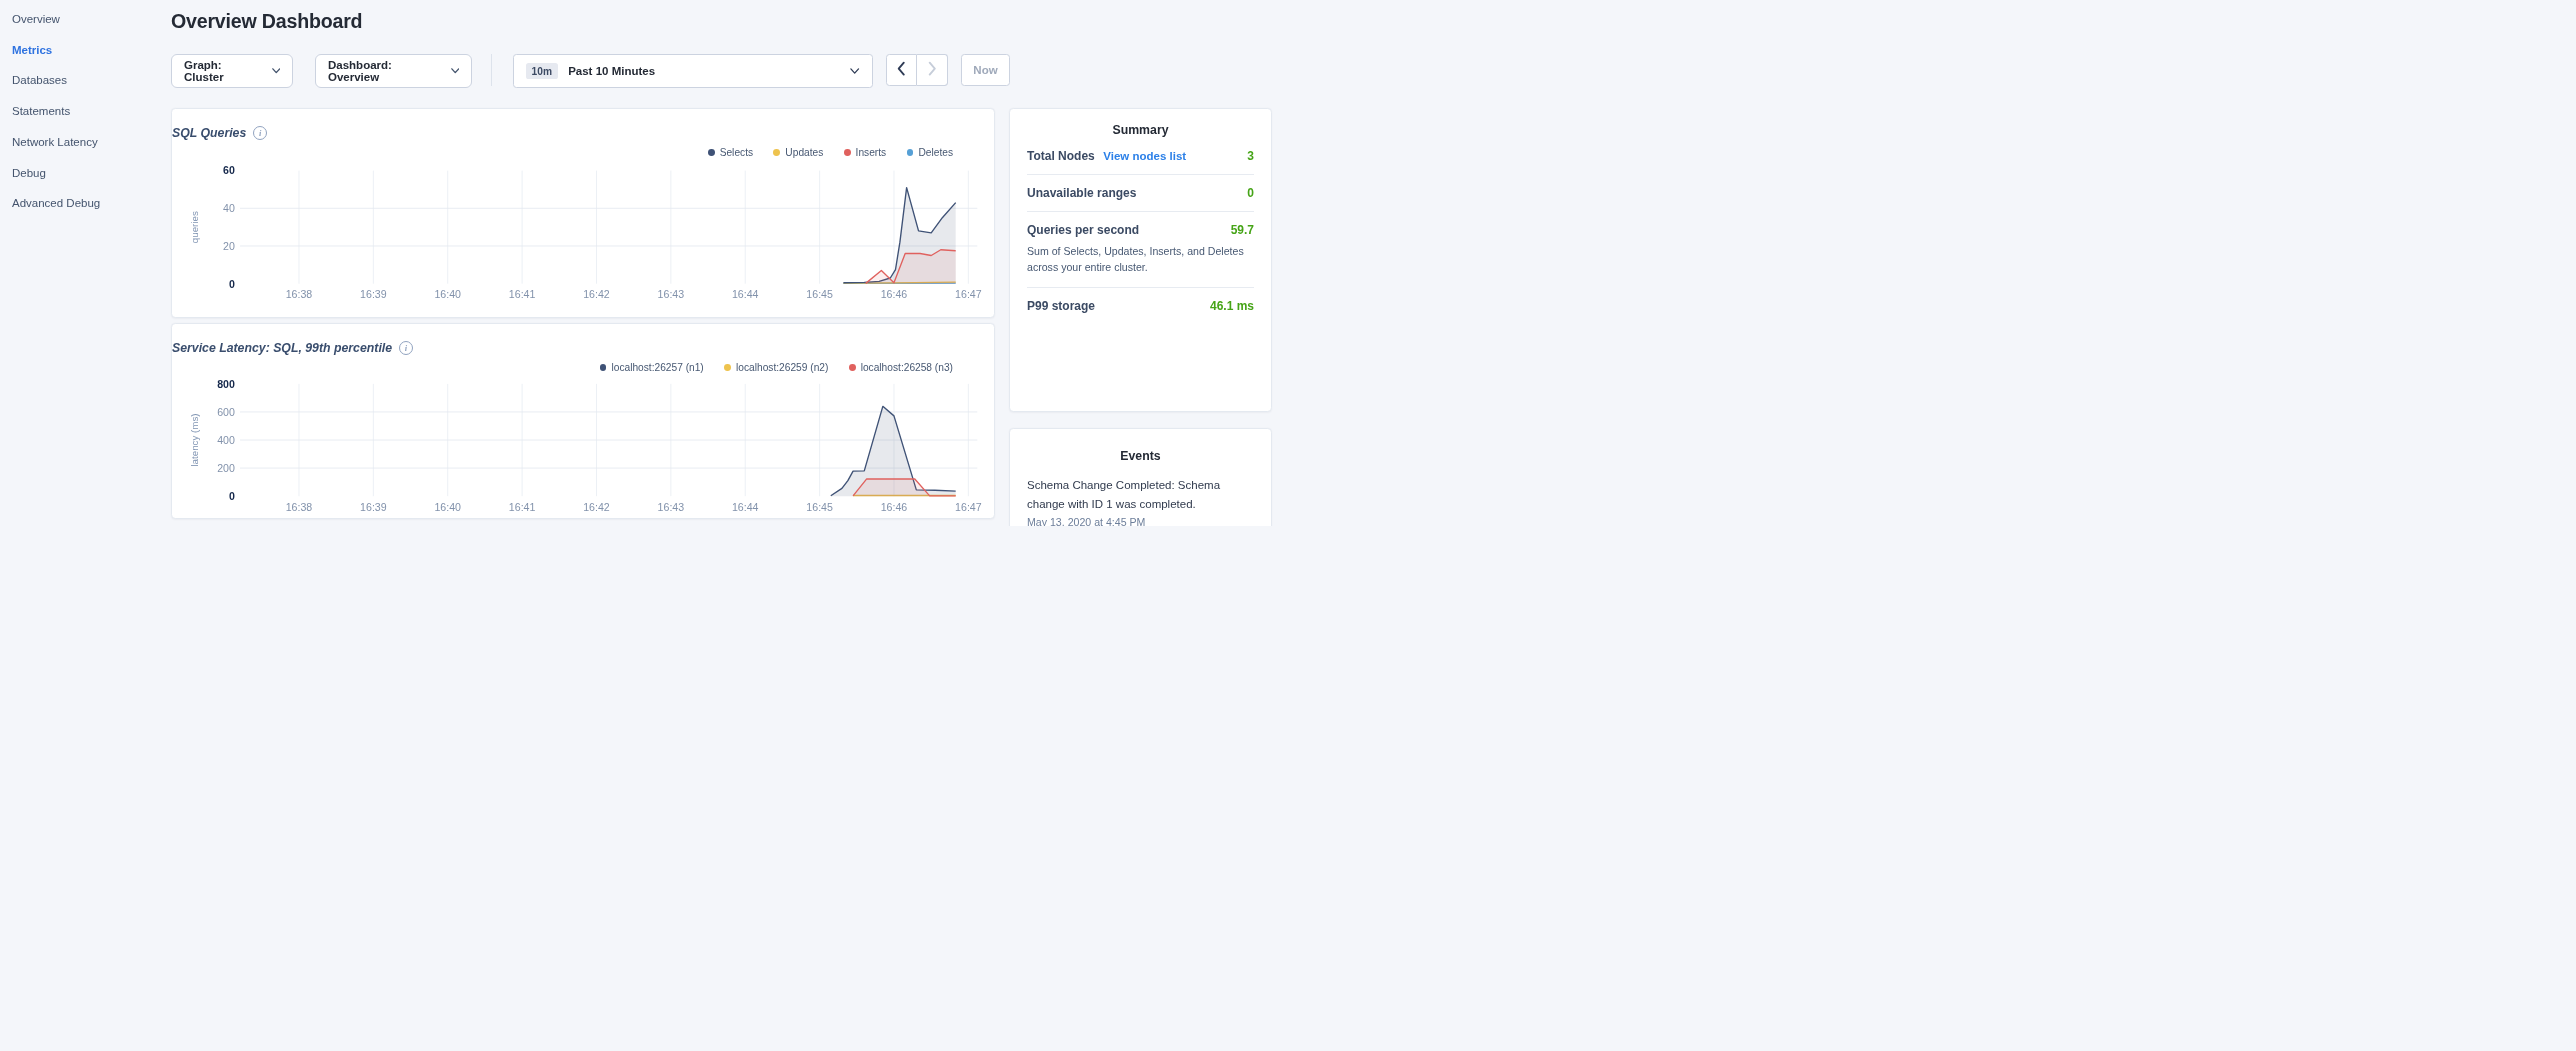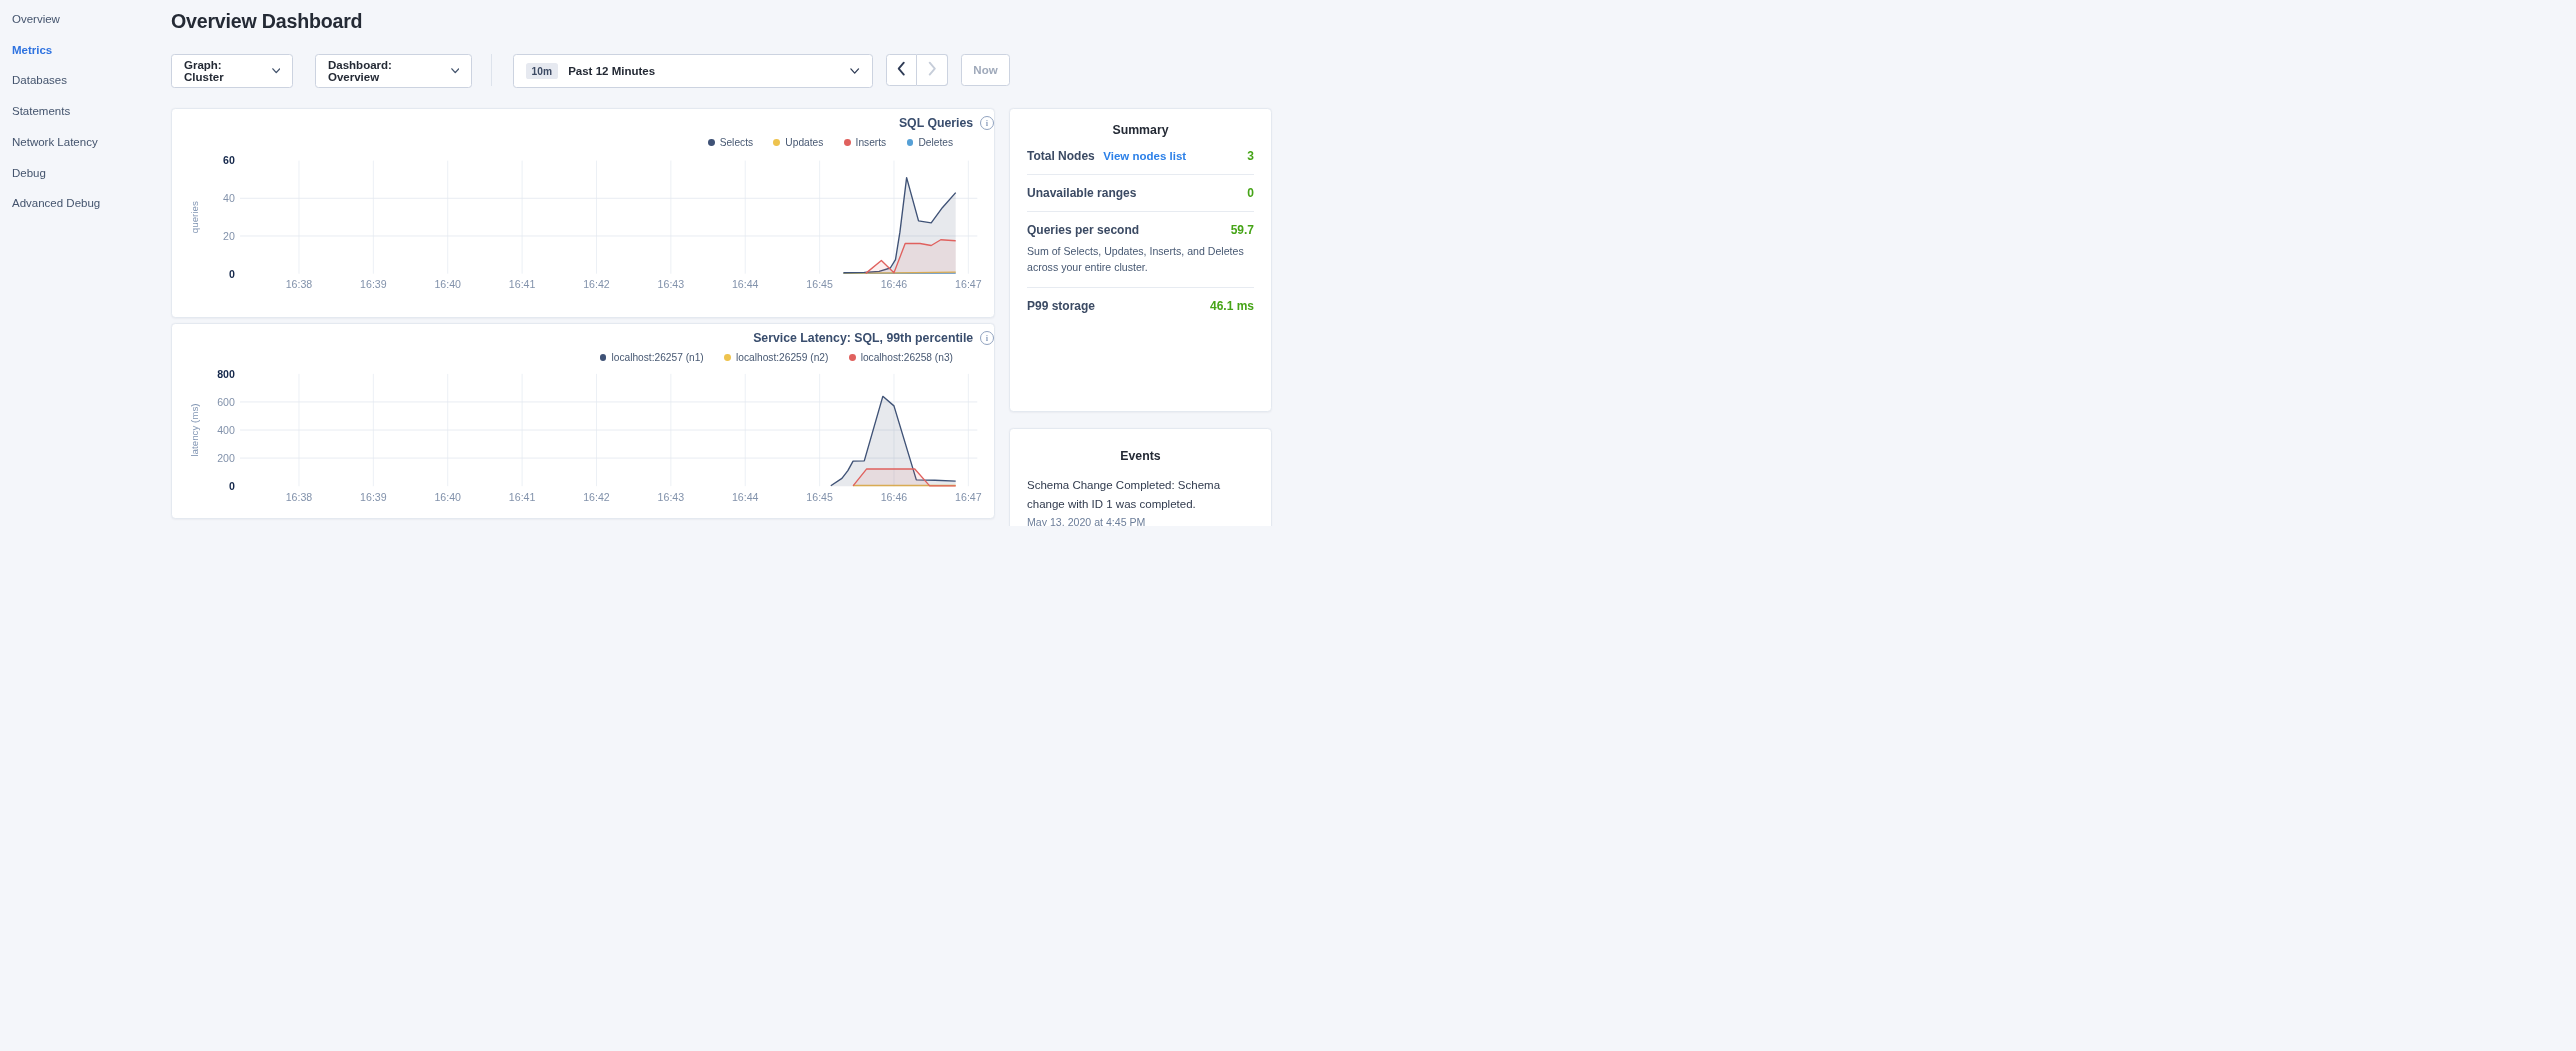--- a/index.html
+++ b/index.html
@@ -20,21 +20,21 @@
   .page-title{
     position:absolute;left:171px;top:10.2px;margin:0;
     font-size:19.6px;font-weight:700;color:#242a35;letter-spacing:-0.2px;
   }
   .controls{position:absolute;left:171px;top:54px;height:32px;display:flex;align-items:stretch;}
   .btn{
     background:#fff;border:0.9px solid #ccd3e0;border-radius:3.4px;
     display:flex;align-items:center;cursor:pointer;box-sizing:border-box;
     font-size:11.5px;font-weight:700;color:#242a35;
   }
-  .dd{padding:16px 12px;justify-content:center;}
+  .dd{padding:16px 12px;justify-content:center;border-radius:6px;}
   .dd .chev{margin-left:9.4px;display:flex;}
   #dd-graph{width:122px;}
   #dd-dashboard{width:157px;margin-left:22px;}
   .vdivider{width:0.9px;background:#dde3ec;margin-left:18.7px;}
   .timepicker{width:360px;margin-left:21px;padding:16px 12px;}
   .time-badge{
     background:#e6e9f0;color:#3c4a63;font-size:10.2px;font-weight:700;
     border-radius:2.6px;padding:2.6px 6px;
   }
   .time-label{margin-left:10.2px;}
@@ -47,21 +47,21 @@
   
   .card{
     position:absolute;background:#fff;border:0.9px solid #e4e9f0;border-radius:4.3px;
     box-shadow:0 0.9px 1.7px rgba(50,60,80,0.05);box-sizing:border-box;
   }
   #chart-card-1{left:171px;top:108px;width:824px;height:210px;}
   #chart-card-2{left:171px;top:323px;width:824px;height:196px;}
   #summary-card{left:1009px;top:108px;width:263px;height:304px;padding:0 17px;}
   #events-card{left:1009px;top:428px;width:263px;height:128px;padding:6px 17px;}
   
-  .chart-title-row{display:flex;justify-content:flex-end;align-items:center;gap:6.8px;margin-top:6px;height:15.3px;}
+  .chart-title-row{display:flex;justify-content:flex-start;align-items:center;gap:6.8px;margin-top:16px;height:15.3px;font-style:italic;}
   .chart-title-row h3{margin:0;font-size:12.3px;font-weight:700;color:#394d6d;}
   .info-icon{
     width:12px;height:12px;border:1.3px solid #91a3c0;border-radius:50%;
     color:#91a3c0;font-size:8.5px;font-weight:700;line-height:12px;text-align:center;
     font-family:"Liberation Serif",serif;cursor:pointer;
   }
   .legend{
     display:flex;justify-content:flex-end;gap:20.4px;align-items:center;
     margin:3.4px 41px 0 0;height:17px;font-size:10.2px;color:#475872;
   }
@@ -111,21 +111,21 @@
     <span>Dashboard: Overview</span>
     <span class="chev">
       <svg width="8.5" height="6" viewBox="0 0 10 7">
           <polyline points="1,1 5,5.4 9,1" fill="none" stroke="#44546d" stroke-width="1.6" stroke-linecap="round" stroke-linejoin="round"></polyline>
         </svg>
     </span>
   </div>
   <div class="vdivider"></div>
   <div class="btn timepicker">
     <span class="time-badge">10m</span>
-    <span class="time-label">Past 12 Minutes</span>
+    <span class="time-label">Past 10 Minutes</span>
     <span class="chev">
       <svg width="9.4" height="6.8" viewBox="0 0 11 8">
           <polyline points="1,1 5.5,6 10,1" fill="none" stroke="#2e3b55" stroke-width="1.5" stroke-linecap="round" stroke-linejoin="round"></polyline>
         </svg>
     </span>
   </div>
   <div class="arrows">
     <div class="btn arrow-btn prev">
       <span>
         <svg width="8.5" height="15.3" viewBox="0 0 10 18">

